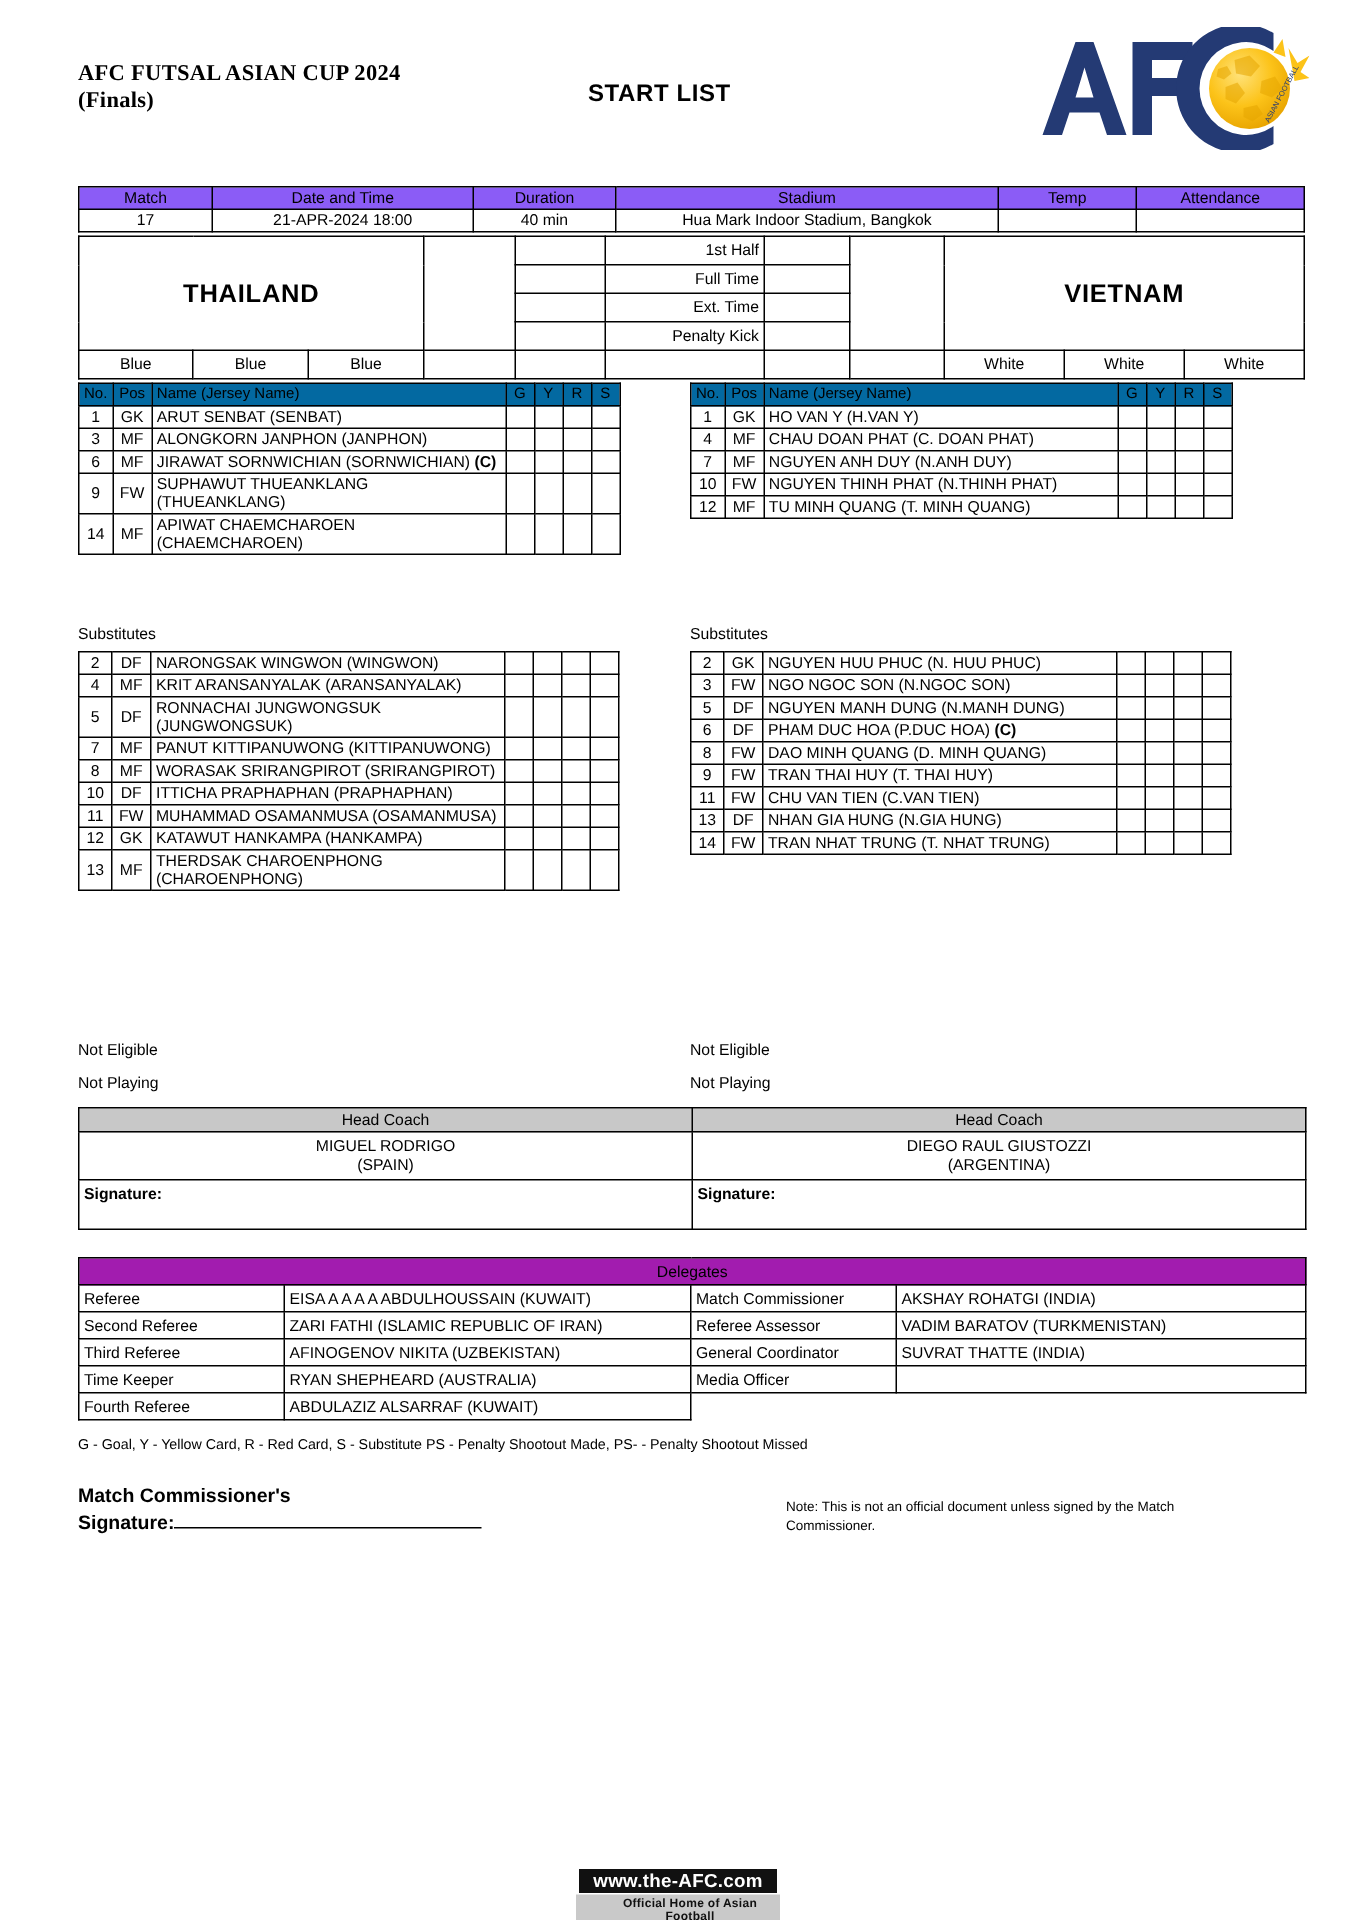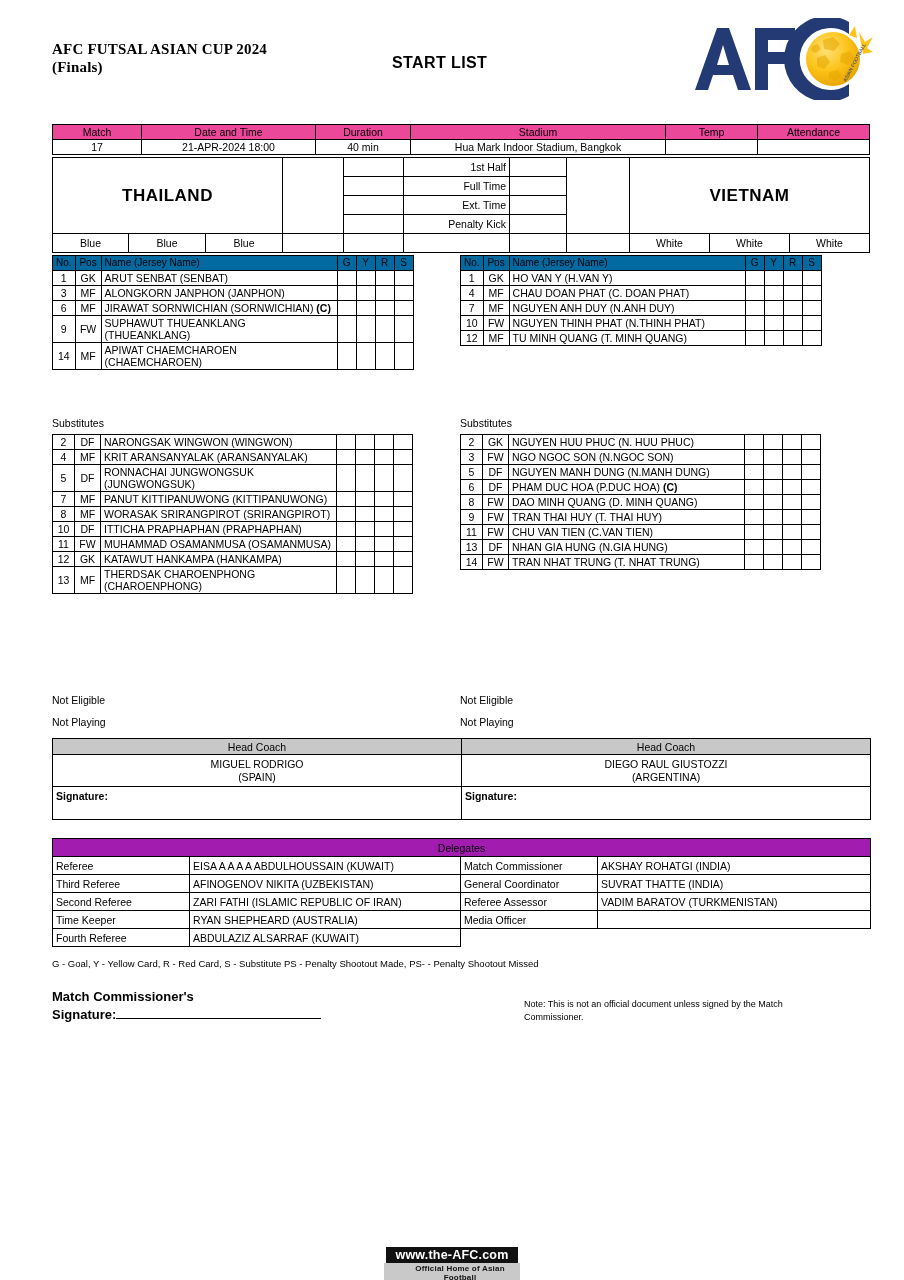--- a/index.html
+++ b/index.html
@@ -32,21 +32,21 @@
   
   table.g { border-collapse:collapse; table-layout:fixed; }
   table.g td, table.g th {
     border:1px solid #000;
     font-size:10.5px;
     font-weight:normal;
     padding:1px 3px;
     vertical-align:middle;
     line-height:12px;
   }
-  .shade { background:#ec4899; }
+  .shade { background:#8b5cf6; }
   .ctr { text-align:center; }
   .lft { text-align:left; }
   .nb { border:none !important; }
 
   
   .matchbar { position:absolute; left:52px; top:124px; }
   .matchbar td { height:14px; }
 
   
   .banner { position:absolute; left:52px; top:157px; }
@@ -545,30 +545,30 @@
         <tr>
       <td class="dhdr" colspan="4">Delegates</td>
     </tr>
     <tr>
       <td class="lft" style="width:137px">Referee</td>
       <td class="lft" style="width:271px">EISA A A A A ABDULHOUSSAIN (KUWAIT)</td>
       <td class="lft" style="width:137px">Match Commissioner</td>
       <td class="lft" style="width:273px">AKSHAY ROHATGI (INDIA)</td>
     </tr>
     <tr>
+      <td class="lft">Second Referee</td>
+      <td class="lft">ZARI FATHI (ISLAMIC REPUBLIC OF IRAN)</td>
+      <td class="lft">Referee Assessor</td>
+      <td class="lft">VADIM BARATOV (TURKMENISTAN)</td>
+    </tr>
+    <tr>
       <td class="lft">Third Referee</td>
       <td class="lft">AFINOGENOV NIKITA (UZBEKISTAN)</td>
       <td class="lft">General Coordinator</td>
       <td class="lft">SUVRAT THATTE (INDIA)</td>
-    </tr>
-    <tr>
-      <td class="lft">Second Referee</td>
-      <td class="lft">ZARI FATHI (ISLAMIC REPUBLIC OF IRAN)</td>
-      <td class="lft">Referee Assessor</td>
-      <td class="lft">VADIM BARATOV (TURKMENISTAN)</td>
     </tr>
     <tr>
       <td class="lft">Time Keeper</td>
       <td class="lft">RYAN SHEPHEARD (AUSTRALIA)</td>
       <td class="lft">Media Officer</td>
       <td class="lft"></td>
     </tr>
     <tr>
       <td class="lft">Fourth Referee</td>
       <td class="lft">ABDULAZIZ ALSARRAF (KUWAIT)</td>

